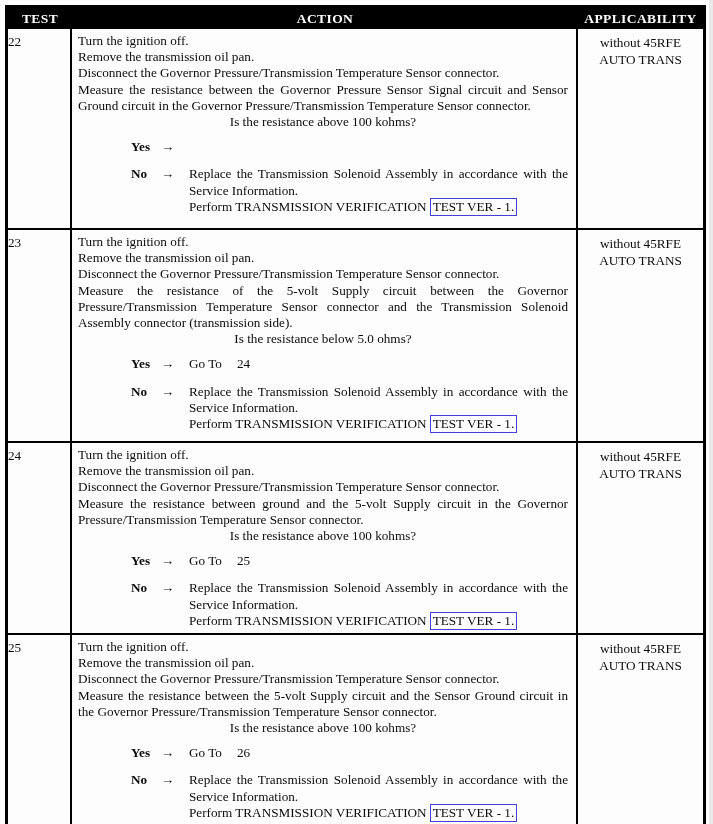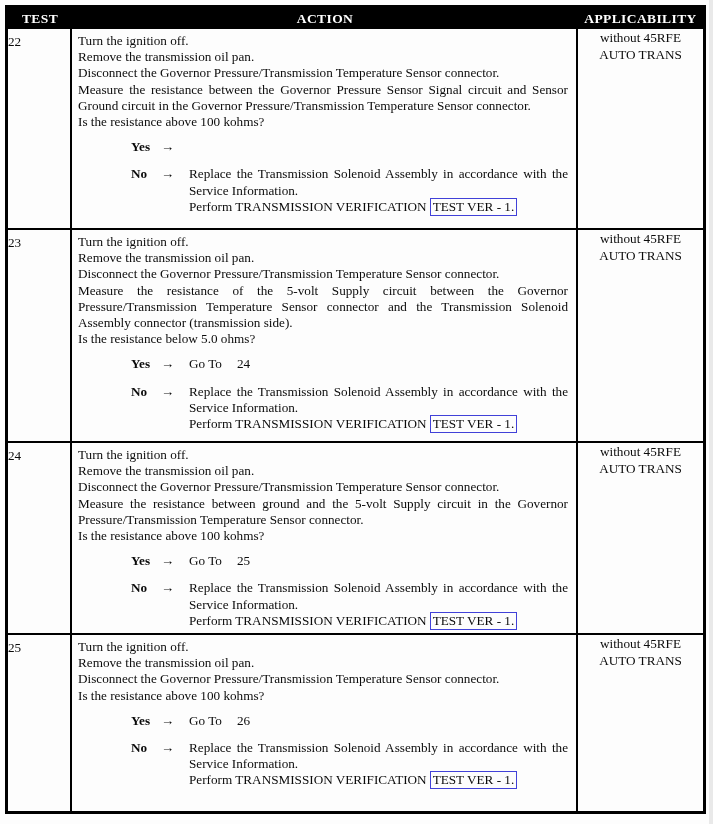--- a/index.html
+++ b/index.html
@@ -54,25 +54,26 @@
     font-size:13.2px;
   }
   .action-cell {
     border-right:2px solid #000;
     padding:4px 8px 4px 6px;
     font-size:13.2px;
     line-height:16.2px;
   }
   .appl-cell {
     text-align:center;
+    padding-top:5px;
     font-size:13.2px;
     line-height:17px;
   }
   .step { text-align:justify; }
-  .question { text-align:left; }
+  .question { text-align:center; }
   .choice {
     display:grid;
     grid-template-columns:30px 28px 1fr;
     margin-left:53px;
   }
   .choice.yes { margin-top:9px; }
   .choice.no  { margin-top:11px; }
   .chlabel { font-weight:bold; }
   .arrow { text-align:left; }
   .goto-target { margin-left:15px; }
@@ -187,20 +188,21 @@
     </div>
 
     <div class="trow row-3">
       <div class="test-cell">
         <span>25</span>
       </div>
       <div class="action-cell">
         <div class="step">Turn the ignition off.</div>
         <div class="step">Remove the transmission oil pan.</div>
         <div class="step">Disconnect the Governor Pressure/Transmission Temperature Sensor connector.</div>
+        <div class="step">Measure the resistance between the 5-volt Supply circuit and the Sensor Ground circuit in the Governor Pressure/Transmission Temperature Sensor connector.</div>
         <div class="step question">Is the resistance above 100 kohms?</div>
         <div class="choice yes">
           <span class="chlabel">Yes</span>
           <span class="arrow">→</span>
           <span class="chcontent"><span>Go To</span><span class="goto-target">26</span></span>
         </div>
         <div class="choice no">
           <span class="chlabel">No</span>
           <span class="arrow">→</span>
           <div class="chcontent">

